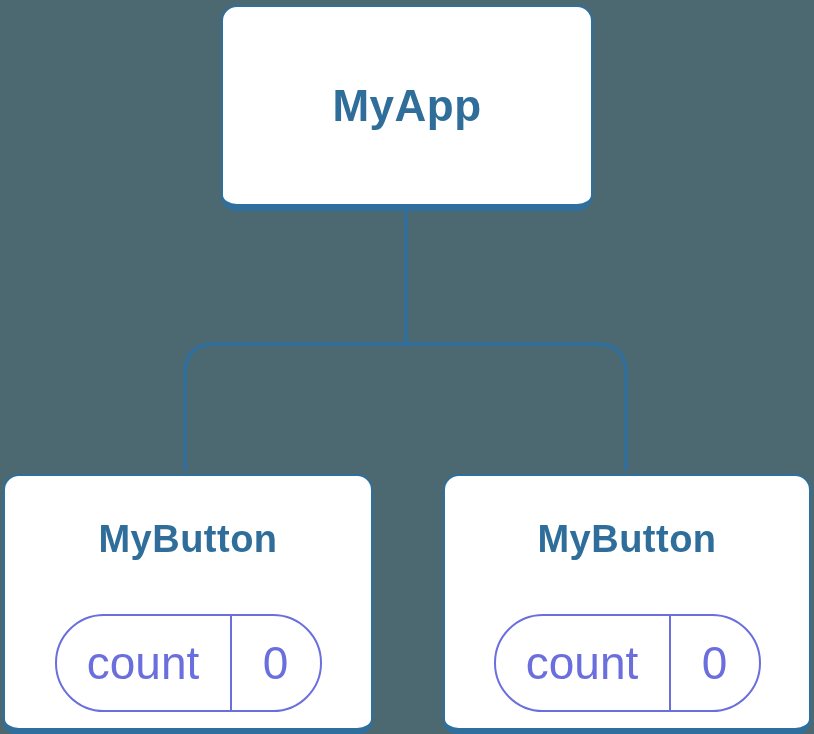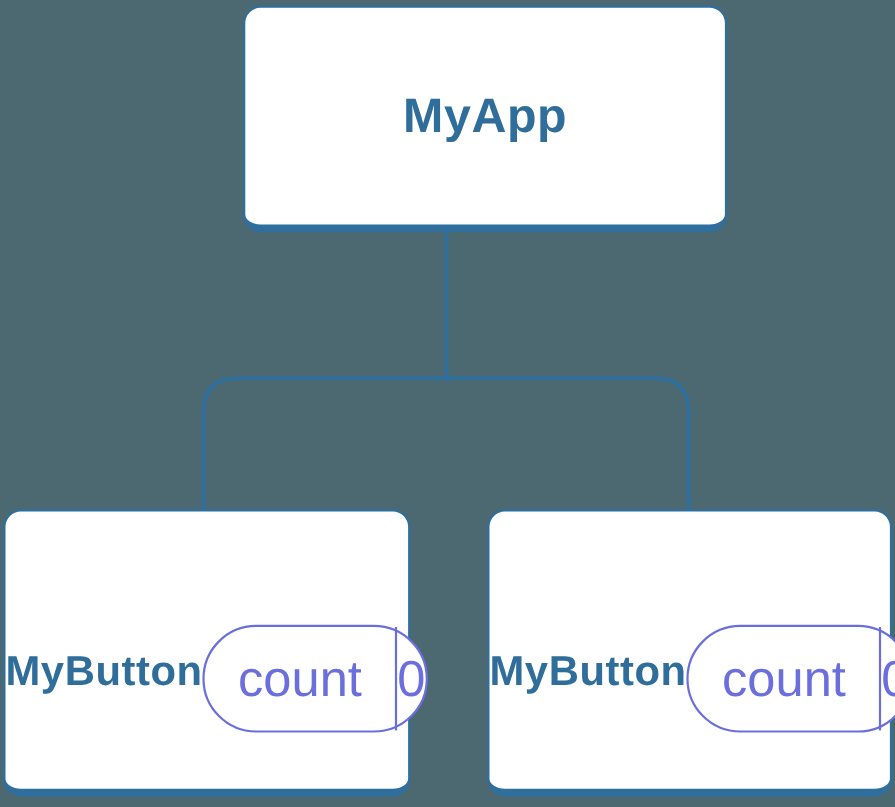--- a/index.html
+++ b/index.html
@@ -40,31 +40,31 @@
     border-radius: 16px;
   }
   .node-label {
     color: var(--label);
     font-weight: 600;
     letter-spacing: 0.5px;
     white-space: nowrap;
   }
   .node-root {
     left: 221px; top: 5px;
-    width: 440px; height: 206px;
+    width: 372px; height: 206px;
     display: flex;
     align-items: center;
     justify-content: center;
   }
   .node-root .node-label { font-size: 44px; }
   .node-child {
-    top: 463px;
+    top: 474px;
     height: 261px;
     display: flex;
-    flex-direction: row;
+    flex-direction: column;
     align-items: center;
   }
   .node-child-left  { left: 3px;   width: 370px; }
   .node-child-right { left: 443px; width: 368px; }
   .node-child .node-label {
     margin-top: 42px;
     font-size: 38px;
     line-height: 1.15;
   }
   .state-pill {

